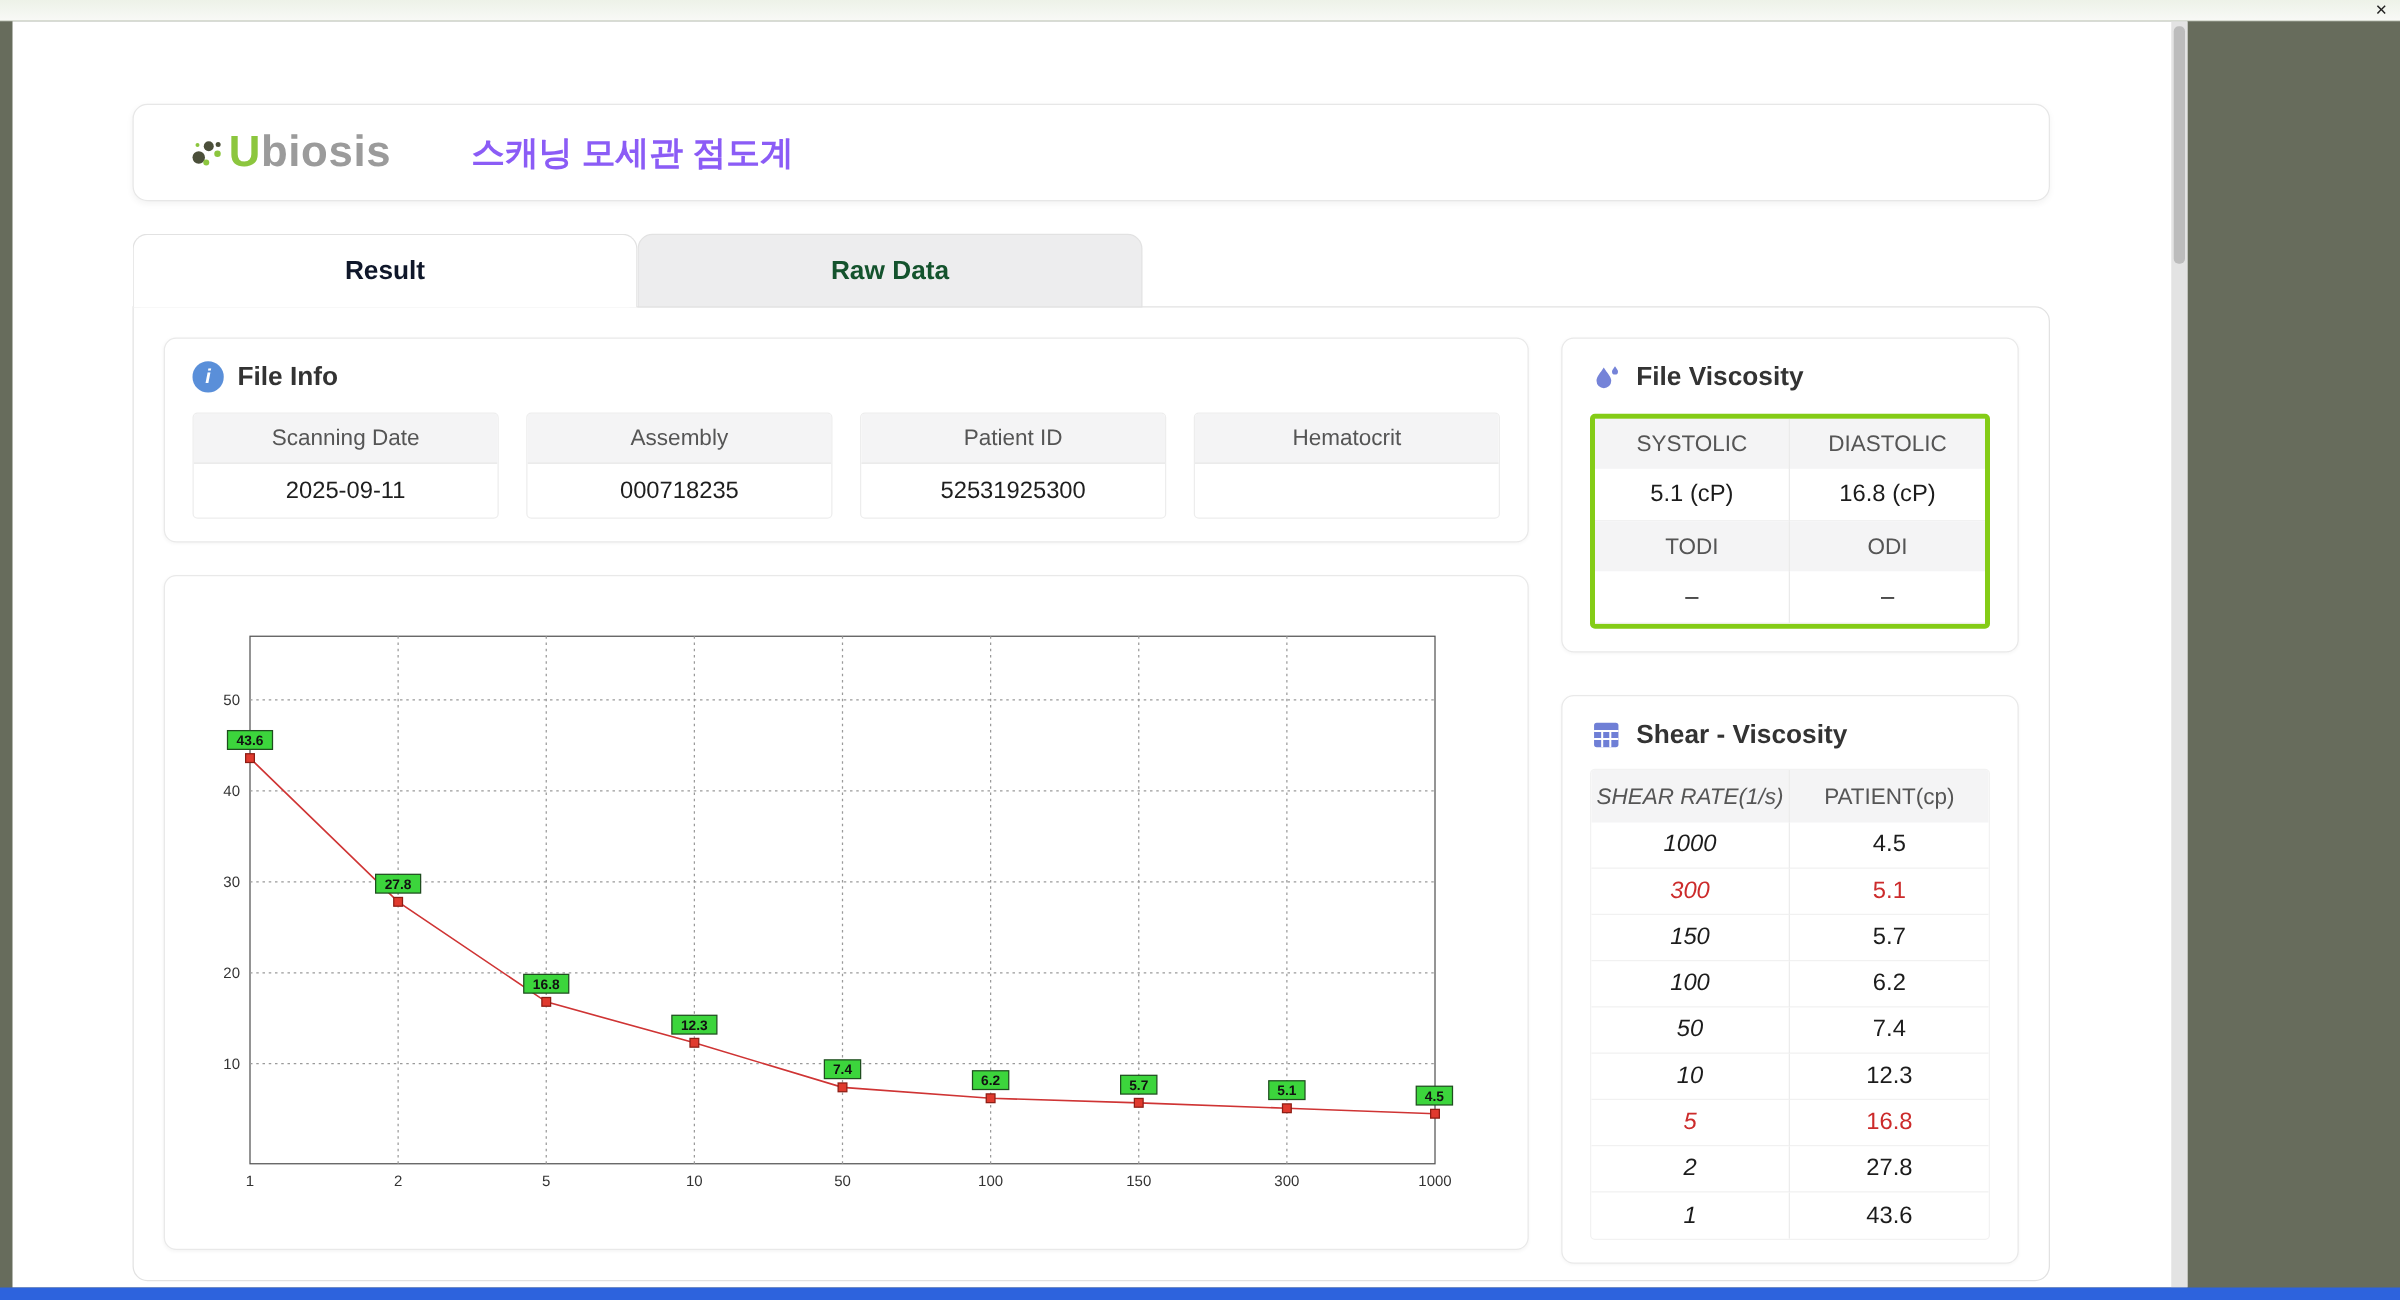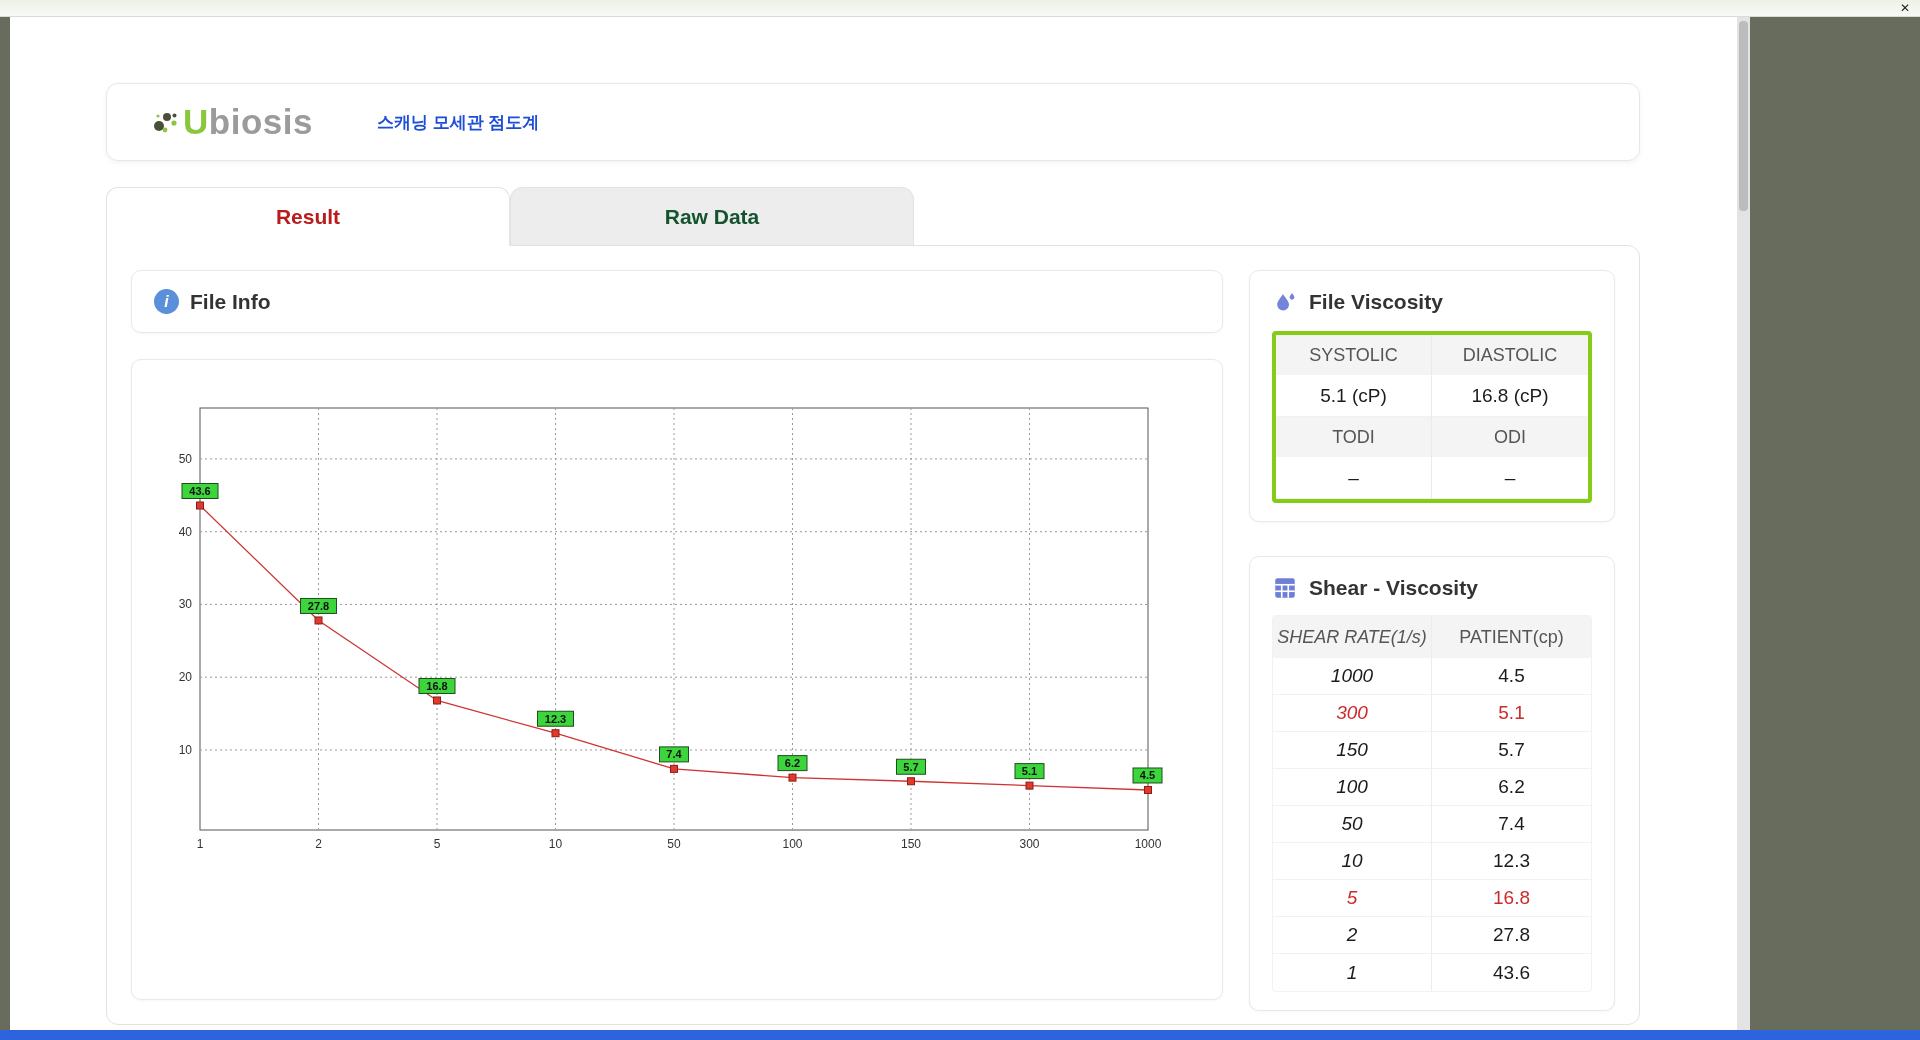--- a/index.html
+++ b/index.html
@@ -15,27 +15,27 @@
   .scroll-thumb { position:absolute; top:4px; left:2px; width:9px; height:190px; background:#bcbcbc; border-radius:4px;}
   .bottom-bar { position:absolute; left:0; top:1030px; width:1920px; height:10px; background:#2d63dd; z-index:11;}
 
   
   .header-card { margin:66px 110px 0 96px; height:78px; border:1px solid #e7e7e7; border-radius:12px;
     box-shadow:0 2px 5px rgba(0,0,0,.05); display:flex; align-items:center; padding:0 46px; gap:64px; background:#fff;}
   .logo { display:flex; align-items:center; gap:4px;}
   .logo-text { font-size:35px; font-weight:700; letter-spacing:.5px;}
   .logo-u { color:#8cc63e; }
   .logo-rest { color:#9b9b9b; }
-  .app-title { font-size:17px; font-weight:700; color:#1d4ed8; }
+  .app-title { font-size:27px; font-weight:700; color:#8b5cf6; }
 
   
   .tabs { display:flex; margin:26px 0 0 96px; position:relative; z-index:2;}
   .tab { width:404px; height:59px; display:flex; align-items:center; justify-content:center;
     font-size:21px; font-weight:700; border-radius:12px 12px 0 0; cursor:pointer;}
-  .tab.active { background:#fff; border:1px solid #e2e2e2; border-bottom:none; color:#b91c1c;}
+  .tab.active { background:#fff; border:1px solid #e2e2e2; border-bottom:none; color:#0f172a;}
   .tab.inactive { background:#ededee; border:1px solid #e2e2e2; border-bottom:1px solid #e2e2e2; color:#14532d;}
 
   
   .main-card { position:relative; z-index:1; margin:-1px 110px 0 96px; height:780px;
     border:1px solid #e2e2e2; border-radius:0 12px 12px 12px; display:flex; padding:24px; gap:26px; background:#fff;}
   .left-col { width:1092px; display:flex; flex-direction:column; gap:26px;}
   .right-col { flex:1; display:flex; flex-direction:column; gap:34px;}
 
   .card { border:1px solid #e9e9e9; border-radius:10px; box-shadow:0 1px 3px rgba(0,0,0,.04);
     padding:18px 22px; background:#fff;}
@@ -109,20 +109,38 @@
 
   <div class="main-card">
 
     <div class="left-col">
 
       <section class="card">
         <div class="card-head">
           <span class="icon-info">i</span>
           <span class="card-title">File Info</span>
         </div>
+        <div class="fields" id="file-fields">
+            <div class="field">
+    <div class="f-label">Scanning Date</div>
+    <div class="f-value">2025-09-11</div>
+  </div>
+            <div class="field">
+    <div class="f-label">Assembly</div>
+    <div class="f-value">000718235</div>
+  </div>
+            <div class="field">
+    <div class="f-label">Patient ID</div>
+    <div class="f-value">52531925300</div>
+  </div>
+            <div class="field">
+    <div class="f-label">Hematocrit</div>
+    <div class="f-value">&nbsp;</div>
+  </div>
+          </div>
       </section>
 
       <section class="card graph-card">
         <div class="chart-wrap" id="chart"><svg width="1010" height="470" viewBox="0 0 1010 470" font-family="Liberation Sans, sans-serif">
               <rect x="46" y="18" width="948" height="422" fill="#ffffff" stroke="#555" stroke-width="1"></rect>
               <line x1="164.5" y1="18" x2="164.5" y2="440" stroke="#9a9a9a" stroke-width="1" stroke-dasharray="2 3"></line>
               <line x1="283" y1="18" x2="283" y2="440" stroke="#9a9a9a" stroke-width="1" stroke-dasharray="2 3"></line>
               <line x1="401.5" y1="18" x2="401.5" y2="440" stroke="#9a9a9a" stroke-width="1" stroke-dasharray="2 3"></line>
               <line x1="520" y1="18" x2="520" y2="440" stroke="#9a9a9a" stroke-width="1" stroke-dasharray="2 3"></line>
               <line x1="638.5" y1="18" x2="638.5" y2="440" stroke="#9a9a9a" stroke-width="1" stroke-dasharray="2 3"></line>

